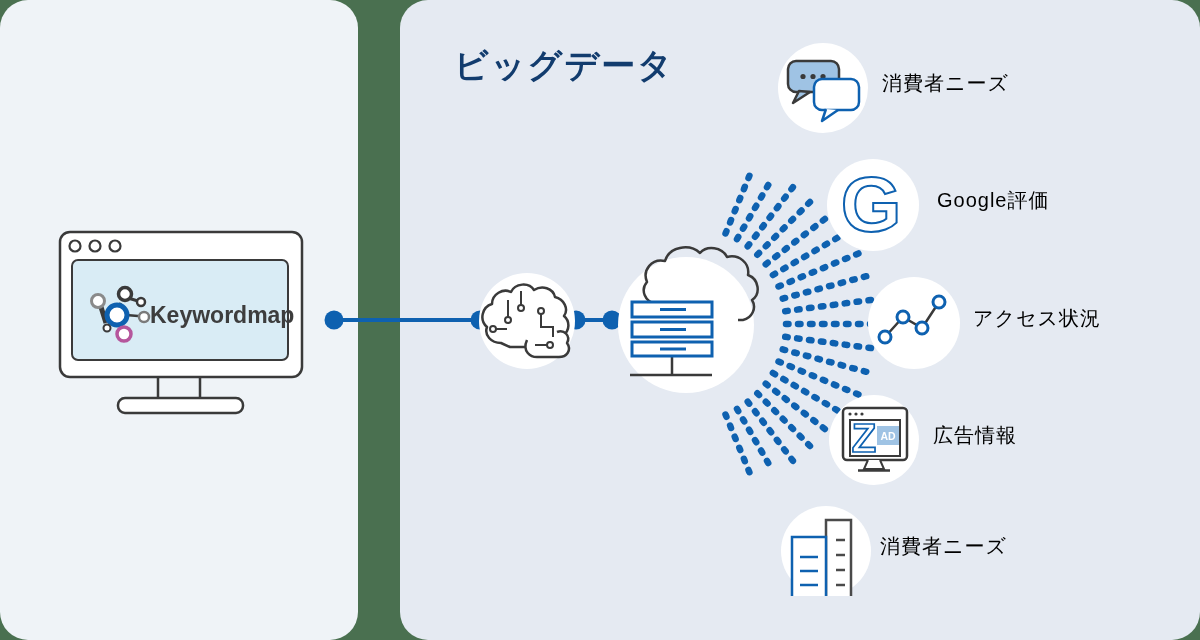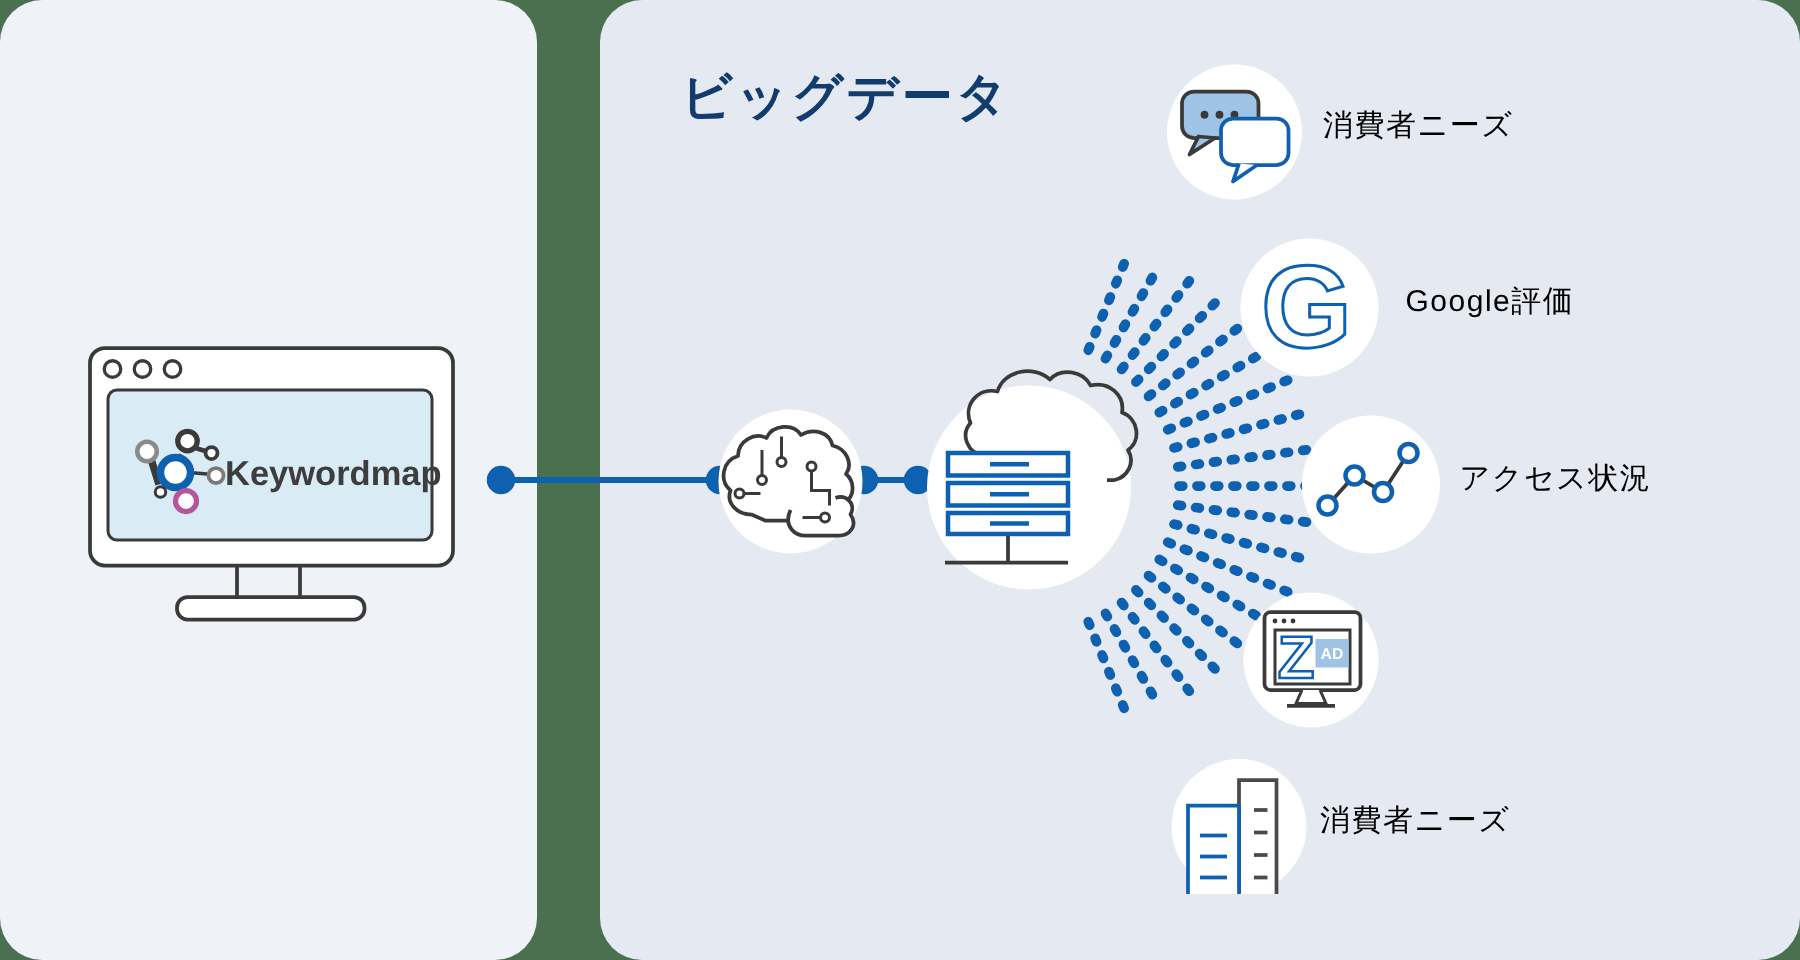--- a/index.html
+++ b/index.html
@@ -181,14 +181,15 @@
     </g>
   </svg>
 
   <div class="title">
     <div>ビッグデータ</div>
   </div>
 
   <div class="src-label" style="left:882px;top:70px">消費者ニーズ</div>
   <div class="src-label" style="left:937px;top:187px">Google評価</div>
   <div class="src-label" style="left:973px;top:305px">アクセス状況</div>
+  <div class="src-label" style="left:933px;top:422px">広告情報</div>
   <div class="src-label" style="left:880px;top:533px">消費者ニーズ</div>
 </div>
 
 </body></html>

